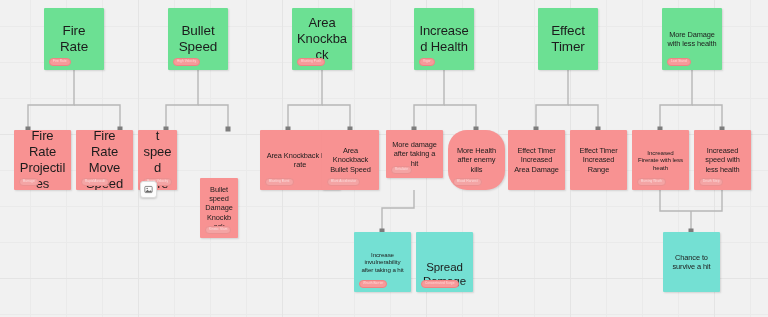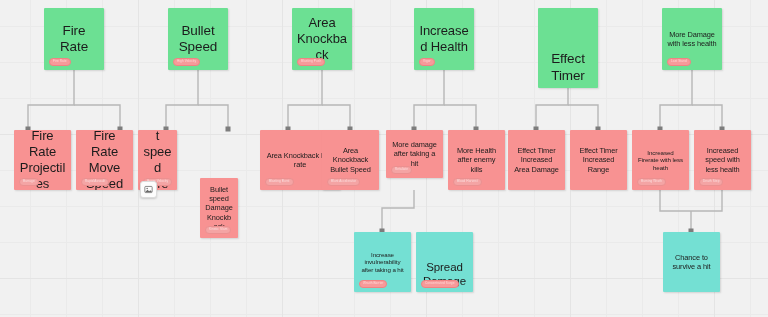--- a/index.html
+++ b/index.html
@@ -193,21 +193,21 @@
   <div class="card green t-md" style="left:292px; top:8px; width:60px; height:62px;">
     <div class="title">Area Knockback</div>
     <div class="badge">Blasting Push</div>
   </div>
 
   <div class="card green t-md" style="left:414px; top:8px; width:60px; height:62px;">
     <div class="title">Increased Health</div>
     <div class="badge">Vigor</div>
   </div>
 
-  <div class="card green t-xl" style="left:538px; top:8px; width:60px; height:80px;justify-content:flex-end;">
+  <div class="card green t-xl" style="left:538px; top:8px; width:60px; height:62px;">
     <div class="title">Effect Timer</div>
 
   </div>
 
   <div class="card green t-sm" style="left:662px; top:8px; width:60px; height:62px;">
     <div class="title">More Damage with less health</div>
     <div class="badge">Last Stand</div>
   </div>
 
   <div class="card pink t-md" style="left:14px; top:130px; width:57px; height:60px;">
@@ -238,21 +238,21 @@
   <div class="card pink t-sm" style="left:322px; top:130px; width:57px; height:60px;">
     <div class="title">Area Knockback Bullet Speed</div>
     <div class="badge">Blunt Accelerator</div>
   </div>
 
   <div class="card pink t-sm" style="left:386px; top:130px; width:57px; height:48px;">
     <div class="title">More damage after taking a hit</div>
     <div class="badge">Retaliate</div>
   </div>
 
-  <div class="card pink t-sm" style="left:448px; top:130px; width:57px; height:60px;">
+  <div class="card pink t-sm" style="left:448px; top:130px; width:57px; height:60px;border-radius:19px;">
     <div class="title">More Health after enemy kills</div>
     <div class="badge">Blood Harvest</div>
   </div>
 
   <div class="card pink t-sm" style="left:508px; top:130px; width:57px; height:60px;">
     <div class="title">Effect Timer Increased Area Damage</div>
 
   </div>
 
   <div class="card pink t-sm" style="left:570px; top:130px; width:57px; height:60px;">

